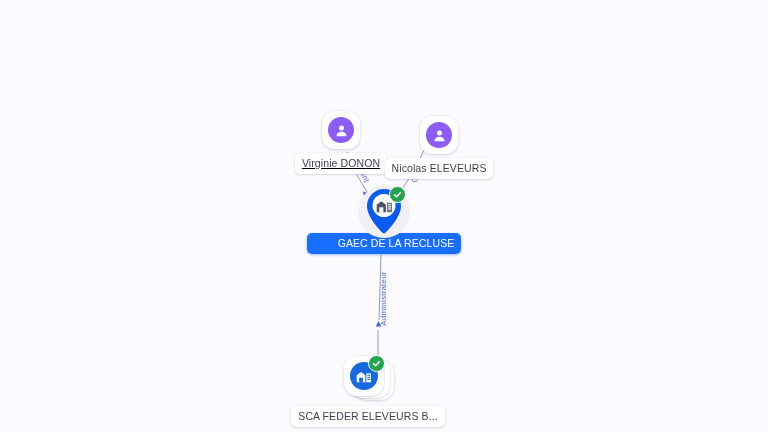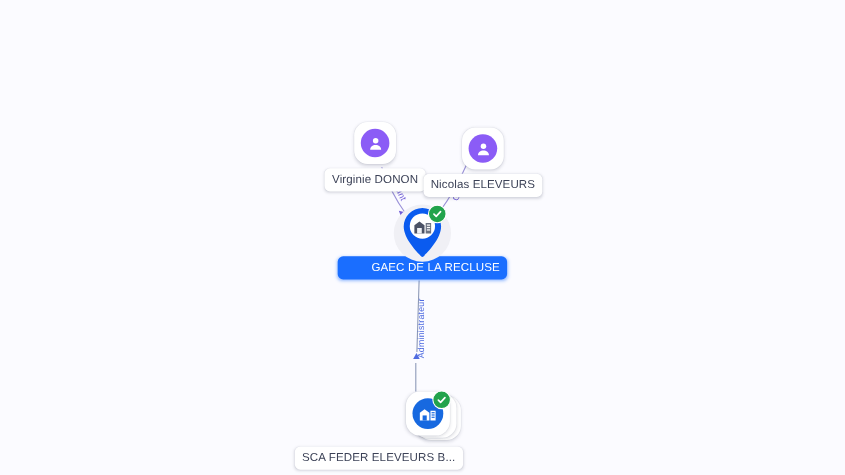--- a/index.html
+++ b/index.html
@@ -188,21 +188,21 @@
     <path d="M 379 320 L 381 255" fill="none" stroke="#8e9ab8" stroke-width="1"></path>
     <polygon points="378.6,321 375.6,326.4 381.6,326.4" fill="#4f6be0"></polygon>
   </svg>
 
   <div class="edge-label" style="left:349px; top:166px; transform: rotate(66deg);">Gérant</div>
 
   <div class="edge-label" style="left:406px; top:166px; transform: rotate(-66deg);">Gérant</div>
 
   <div class="edge-label blue" style="left:356px; top:294px; transform: rotate(-90deg);">Administrateur</div>
 
-  <div class="node" style="left:302px; top:111px; width:78px;">
+  <div class="node" style="left:302px; top:111px; width:78px;text-decoration:underline;">
     <div class="person-card">
       <div class="person-avatar">
         <svg width="15" height="15" viewBox="0 0 24 24" fill="#ffffff">
           <circle cx="12" cy="8" r="4"></circle>
           <path d="M4 21c0-4.2 3.6-7 8-7s8 2.8 8 7z"></path>
         </svg>
       </div>
     </div>
     <div class="node-label">Virginie DONON</div>
   </div>
@@ -238,21 +238,21 @@
         <div class="pin-badge">
           <svg width="9" height="9" viewBox="0 0 24 24" fill="none" stroke="#ffffff" stroke-width="4" stroke-linecap="round" stroke-linejoin="round">
             <polyline points="4,12.5 9.5,18 20,6.5"></polyline>
           </svg>
         </div>
       </div>
     </div>
     <div class="node-label selected" style="margin-top:-5px;padding-left:31px;">GAEC DE LA RECLUSE</div>
   </div>
 
-  <div class="node" style="left:293px; top:356px; width:128px;align-items:flex-end;">
+  <div class="node" style="left:304px; top:356px; width:128px;">
     <div class="stack-wrap">
       <div class="stack-card s3"></div>
       <div class="stack-card s2"></div>
       <div class="stack-card s1">
         <div class="stack-circle">
           <svg width="16" height="14" viewBox="0 0 24 21">
             <path d="M1 20 L1 9.5 L7.5 4.5 L14 9.5 L14 20 Z" fill="#ffffff"></path>
             <path d="M15.5 20 L15.5 6.5 L22.5 6.5 L22.5 20 Z" fill="#ffffff"></path>
             <rect x="17" y="8.5" width="4.2" height="1.6" fill="#1769e0"></rect>
             <rect x="17" y="11.6" width="4.2" height="1.6" fill="#1769e0"></rect>

